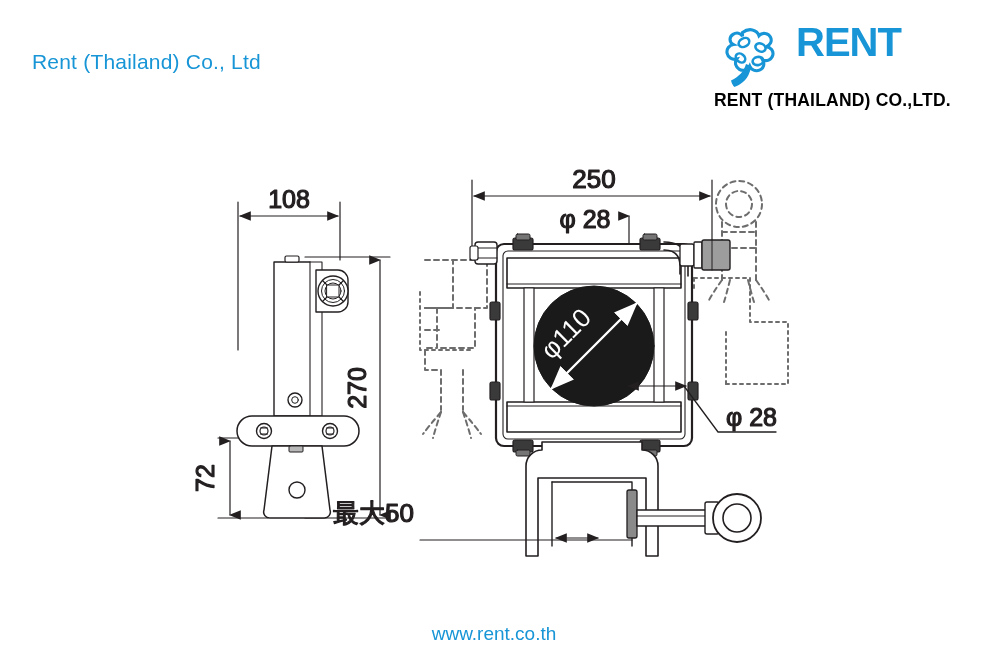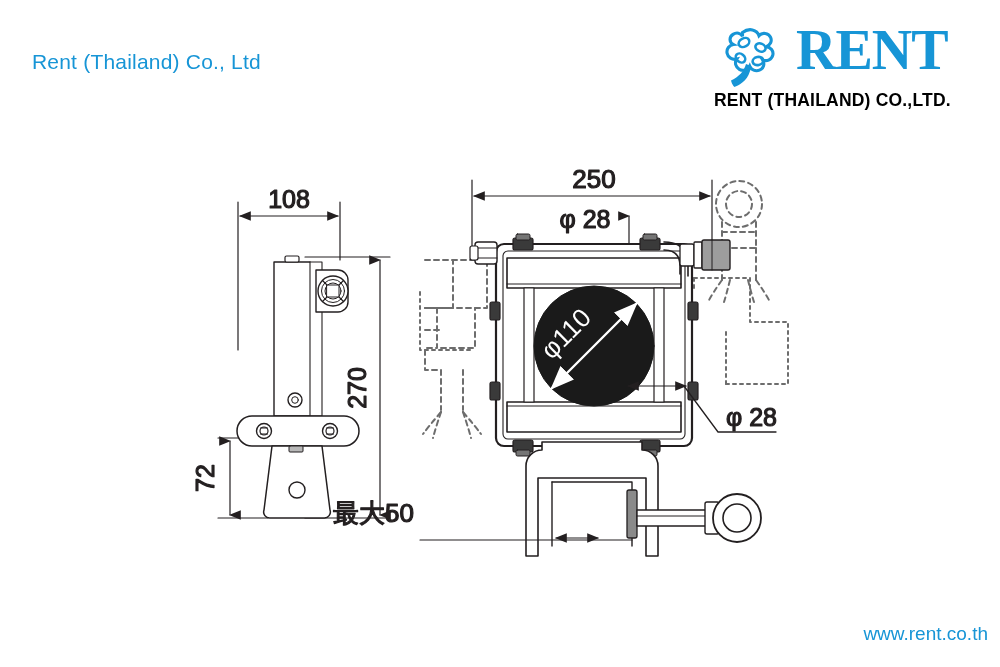--- a/index.html
+++ b/index.html
@@ -24,36 +24,36 @@
     margin-top:20px;
   }
   .logo-block{
     position:absolute;
     right:28px; top:26px;
     width:268px; height:92px;
   }
   .logo-mark{position:absolute;left:18px;top:2px;width:70px;height:62px;}
   .logo-word{
     position:absolute;left:92px;top:-4px;
-    font-size:56px;font-weight:bold;color:#1795d6;
+    font-size:40px;font-weight:bold;color:#1795d6;
     letter-spacing:-1px;line-height:1;
-    font-family:Liberation Serif, serif;
+    font-family:Liberation Sans, sans-serif;
   }
   .logo-sub{
     position:absolute;left:10px;top:64px;
     font-size:17.5px;font-weight:bold;color:#000000;
     letter-spacing:0.2px;white-space:nowrap;
     font-family:"Liberation Sans", sans-serif;
   }
 
   
   .footer-url{
     position:absolute;
     left:0;right:12px;bottom:22px;
-    text-align:right;
+    text-align:center;
     font-size:19px;
     color:#1795d6;
   }
 
   
   .drawing{
     position:absolute;
     left:0;top:150px;
     width:980px;height:420px;
   }

